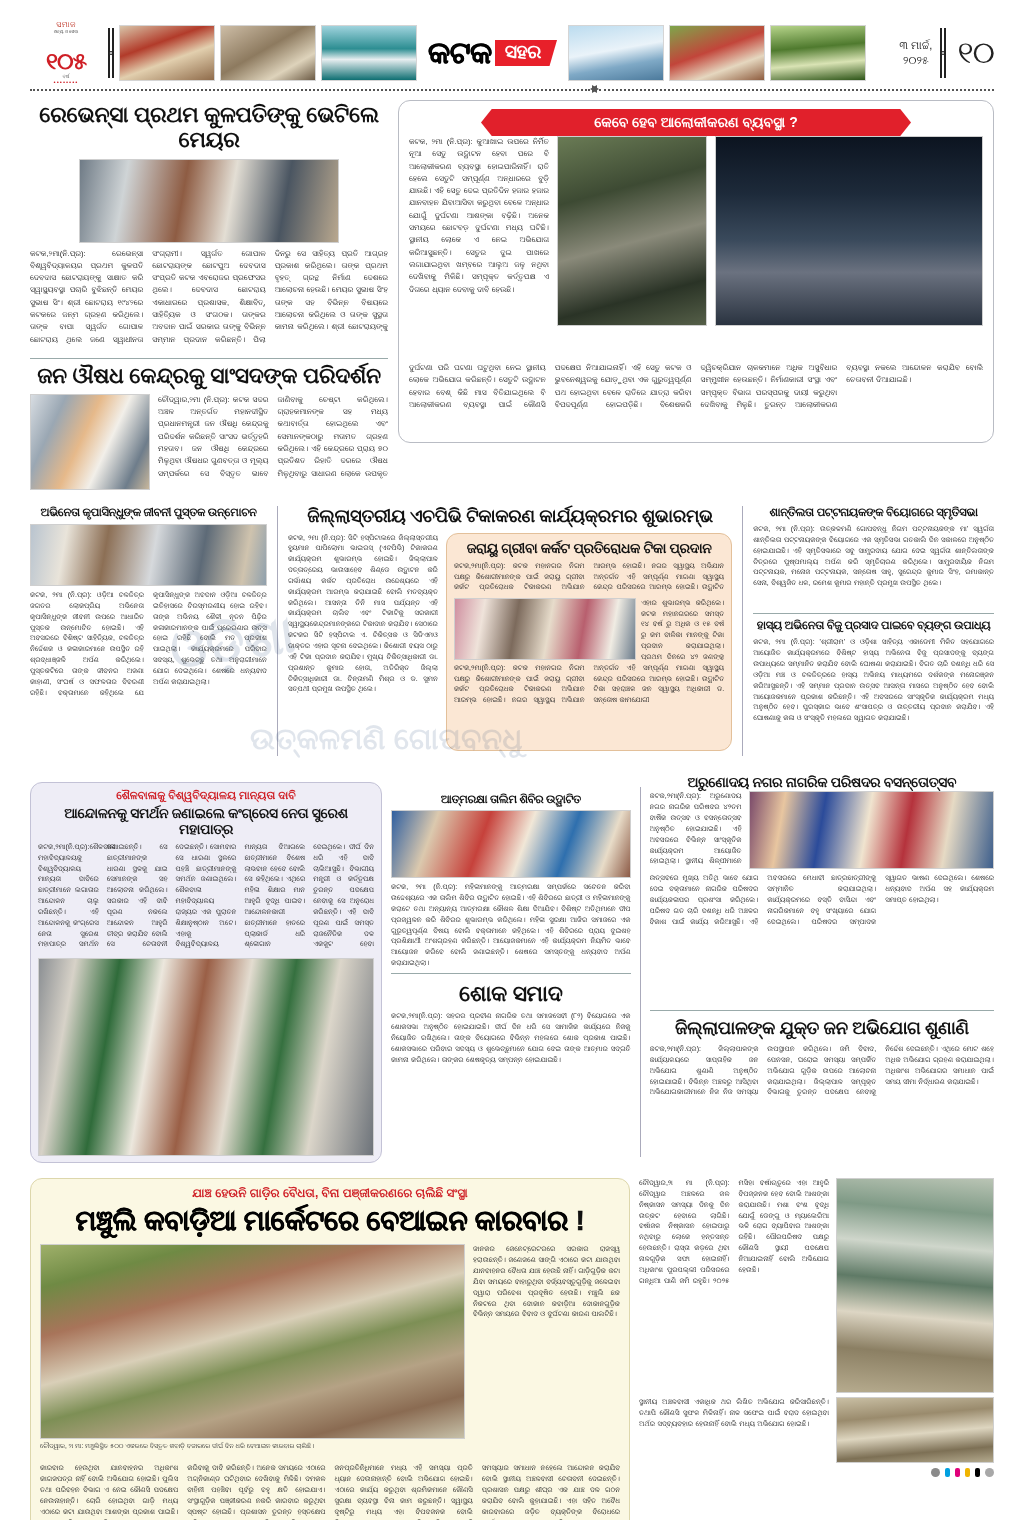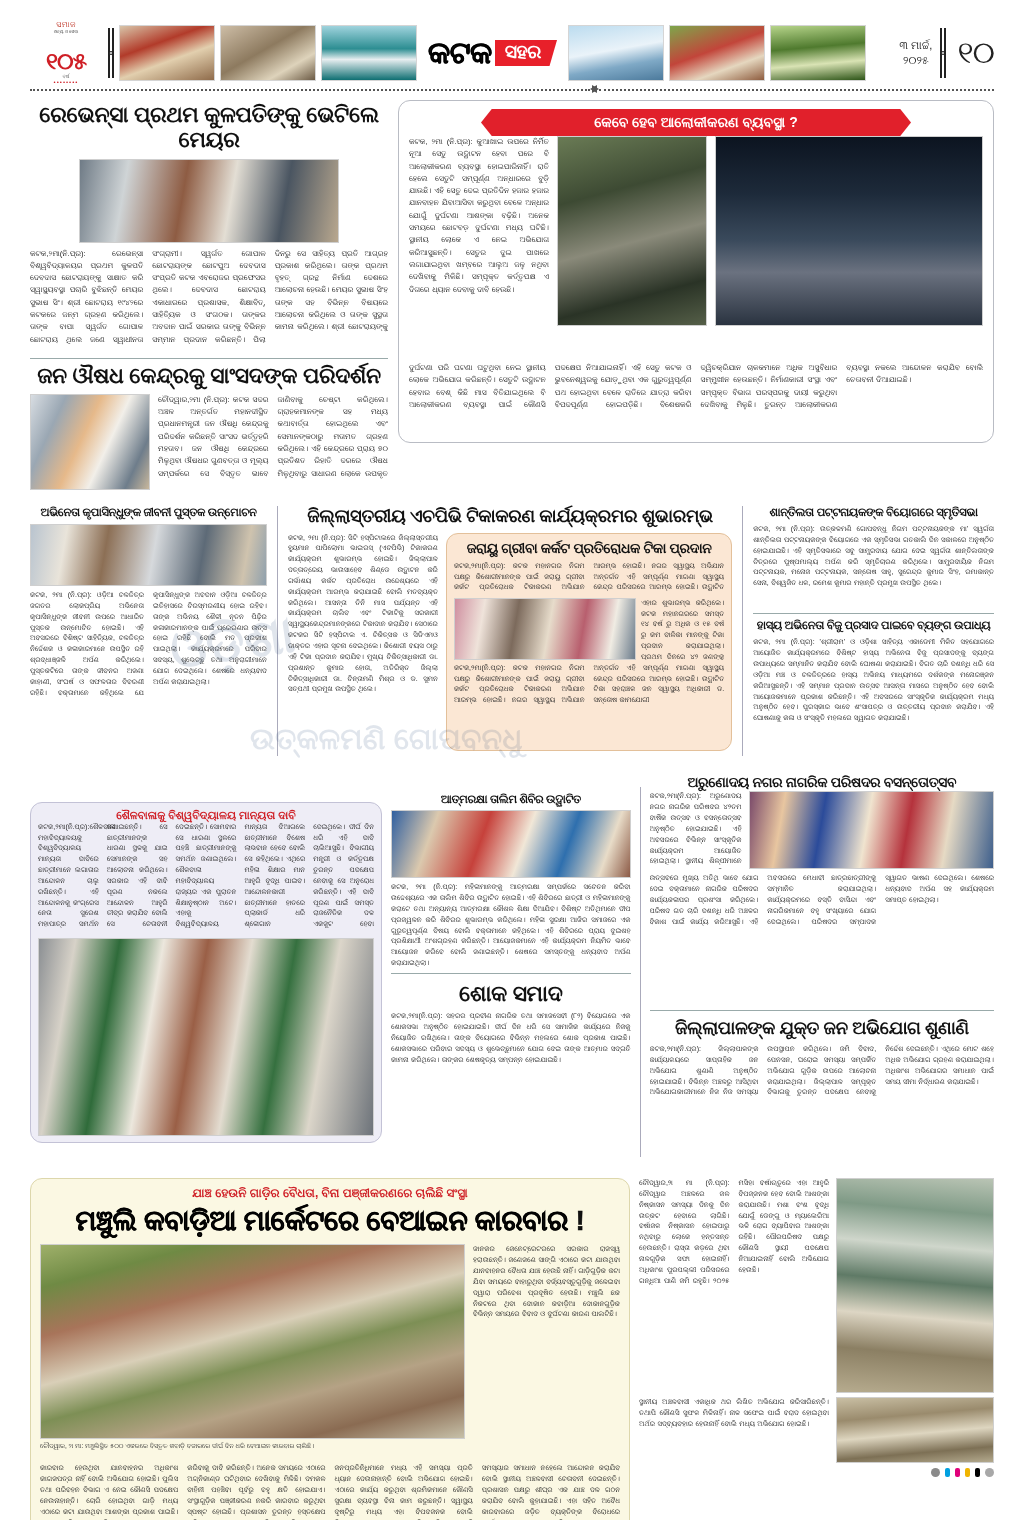--- a/index.html
+++ b/index.html
@@ -254,20 +254,21 @@
           <div class="hl hl-xs" style="padding-bottom:5px;">ହାସ୍ୟ ଅଭିନେତା ବିଜୁ ପ୍ରସାଦ ପାଇବେ ବ୍ୟଙ୍ଗ ଉପାଧ୍ୟ</div>
           <div class="body-txt tiny" style="height:130px;overflow:hidden;">କଟକ, ୨ମା (ନି.ପ୍ର): 'ଶ୍ରୀରାମ' ଓ ଓଡ଼ିଶା ସାହିତ୍ୟ ଏକାଡେମୀ ମିଳିତ ସହଯୋଗରେ ଆୟୋଜିତ କାର୍ଯ୍ୟକ୍ରମରେ ବିଶିଷ୍ଟ ହାସ୍ୟ ଅଭିନେତା ବିଜୁ ପ୍ରସାଦଙ୍କୁ ବ୍ୟଙ୍ଗ ଉପାଧ୍ୟରେ ସମ୍ମାନିତ କରାଯିବ ବୋଲି ଘୋଷଣା କରାଯାଇଛି। ବିଗତ ଚାରି ଦଶନ୍ଧି ଧରି ସେ ଓଡ଼ିଆ ମଞ୍ଚ ଓ ଚଳଚ୍ଚିତ୍ରରେ ହାସ୍ୟ ଅଭିନୟ ମାଧ୍ୟମରେ ଦର୍ଶକଙ୍କ ମନୋରଞ୍ଜନ କରିଆସୁଛନ୍ତି। ଏହି ସମ୍ମାନ ପ୍ରଦାନ ଉତ୍ସବ ଆସନ୍ତା ମାସରେ ଅନୁଷ୍ଠିତ ହେବ ବୋଲି ଆୟୋଜକମାନେ ପ୍ରକାଶ କରିଛନ୍ତି। ଏହି ଅବସରରେ ସାଂସ୍କୃତିକ କାର୍ଯ୍ୟକ୍ରମ ମଧ୍ୟ ଅନୁଷ୍ଠିତ ହେବ। ପୁରସ୍କାର ଭାବେ ଶଂସାପତ୍ର ଓ ଉତ୍ତରୀୟ ପ୍ରଦାନ କରାଯିବ। ଏହି ଘୋଷଣାକୁ କଳା ଓ ସଂସ୍କୃତି ମହଲରେ ସ୍ୱାଗତ କରାଯାଇଛି।</div>
         </div>
       </div>
     </div>
 
     <div style="display:flex; gap:9px; margin-top:7px; align-items:center;">
 
       <div class="box-round" style="width:352px;background:#eeedf6;border-color:#c3c2d6;padding:6px 7px;">
         <div class="kicker-plain" style="font-size:11px;">ଶୈଳବାଳାକୁ ବିଶ୍ୱବିଦ୍ୟାଳୟ ମାନ୍ୟତା ଦାବି</div>
+        <div class="hl hl-sm" style="padding:3px 0 5px 0;">ଆନ୍ଦୋଳନକୁ ସମର୍ଥନ ଜଣାଇଲେ କଂଗ୍ରେସ ନେତା ସୁରେଶ ମହାପାତ୍ର</div>
         <div class="body-txt tiny cols5" style="height:112px;overflow:hidden;">
           <span>କଟକ,୨ମା(ନି.ପ୍ର):ଶୈଳବାଳା ମହାବିଦ୍ୟାଳୟକୁ ବିଶ୍ୱବିଦ୍ୟାଳୟ ମାନ୍ୟତା ଦାବିରେ ଛାତ୍ରୀମାନେ ଲଗାତାର ଆନ୍ଦୋଳନ ଚାଲୁ ରଖିଛନ୍ତି। ଏହି ଆନ୍ଦୋଳନକୁ କଂଗ୍ରେସ ନେତା ସୁରେଶ ମହାପାତ୍ର ସମର୍ଥନ ଜଣାଇଛନ୍ତି। ସେ ଛାତ୍ରୀମାନଙ୍କ ଧାରଣା ସ୍ଥଳକୁ ଯାଇ ସେମାନଙ୍କ ସହ ଆଲୋଚନା କରିଥିଲେ।</span>
           <span>ସରକାର ଏହି ଦାବି ପୂରଣ ନକଲେ ଆନ୍ଦୋଳନ ଆହୁରି ତୀବ୍ର କରାଯିବ ବୋଲି ସେ ଚେତାବନୀ ଦେଇଛନ୍ତି। ସୋମବାର ସେ ଧାରଣା ସ୍ଥଳରେ ପହଞ୍ଚି ଛାତ୍ରୀମାନଙ୍କୁ ସମର୍ଥନ ଜଣାଇଥିଲେ।</span>
           <span>ଶୈଳବାଳା ମହାବିଦ୍ୟାଳୟ ରାଜ୍ୟର ଏକ ପୁରାତନ ଶିକ୍ଷାନୁଷ୍ଠାନ ଅଟେ। ଏହାକୁ ବିଶ୍ୱବିଦ୍ୟାଳୟ ମାନ୍ୟତା ଦିଆଗଲେ ଛାତ୍ରୀମାନେ ବିଶେଷ ଲାଭବାନ ହେବେ ବୋଲି ସେ କହିଥିଲେ। ଏଥିରେ ମହିଳା ଶିକ୍ଷାର ମାନ ଆହୁରି ବୃଦ୍ଧି ପାଇବ।</span>
           <span>ଆନ୍ଦୋଳନକାରୀ ଛାତ୍ରୀମାନେ ହାତରେ ପ୍ଲାକାର୍ଡ ଧରି ଶ୍ଳୋଗାନ ଦେଇଥିଲେ। ଦୀର୍ଘ ଦିନ ଧରି ଏହି ଦାବି ଚାଲିଆସୁଛି। ବିଭାଗୀୟ ମନ୍ତ୍ରୀ ଓ କର୍ତ୍ତୃପକ୍ଷ ତୁରନ୍ତ ପଦକ୍ଷେପ ନେବାକୁ ସେ ଅନୁରୋଧ କରିଛନ୍ତି।</span>
           <span>ଏହି ଦାବି ପୂରଣ ପାଇଁ ସମସ୍ତ ରାଜନୈତିକ ଦଳ ଏକଜୁଟ ହେବା ଆବଶ୍ୟକ ବୋଲି ଅନେକେ ମତ ଦେଇଛନ୍ତି। ଆନ୍ଦୋଳନକାରୀମାନେ ସରକାରଙ୍କୁ ଏକ ସ୍ମାରକପତ୍ର ପ୍ରଦାନ କରିବେ ବୋଲି ଜଣାଇଛନ୍ତି।</span>
         </div>
         <div class="ph p-protest" style="width:100%;height:198px;margin-top:4px;"></div>
       </div>
 

